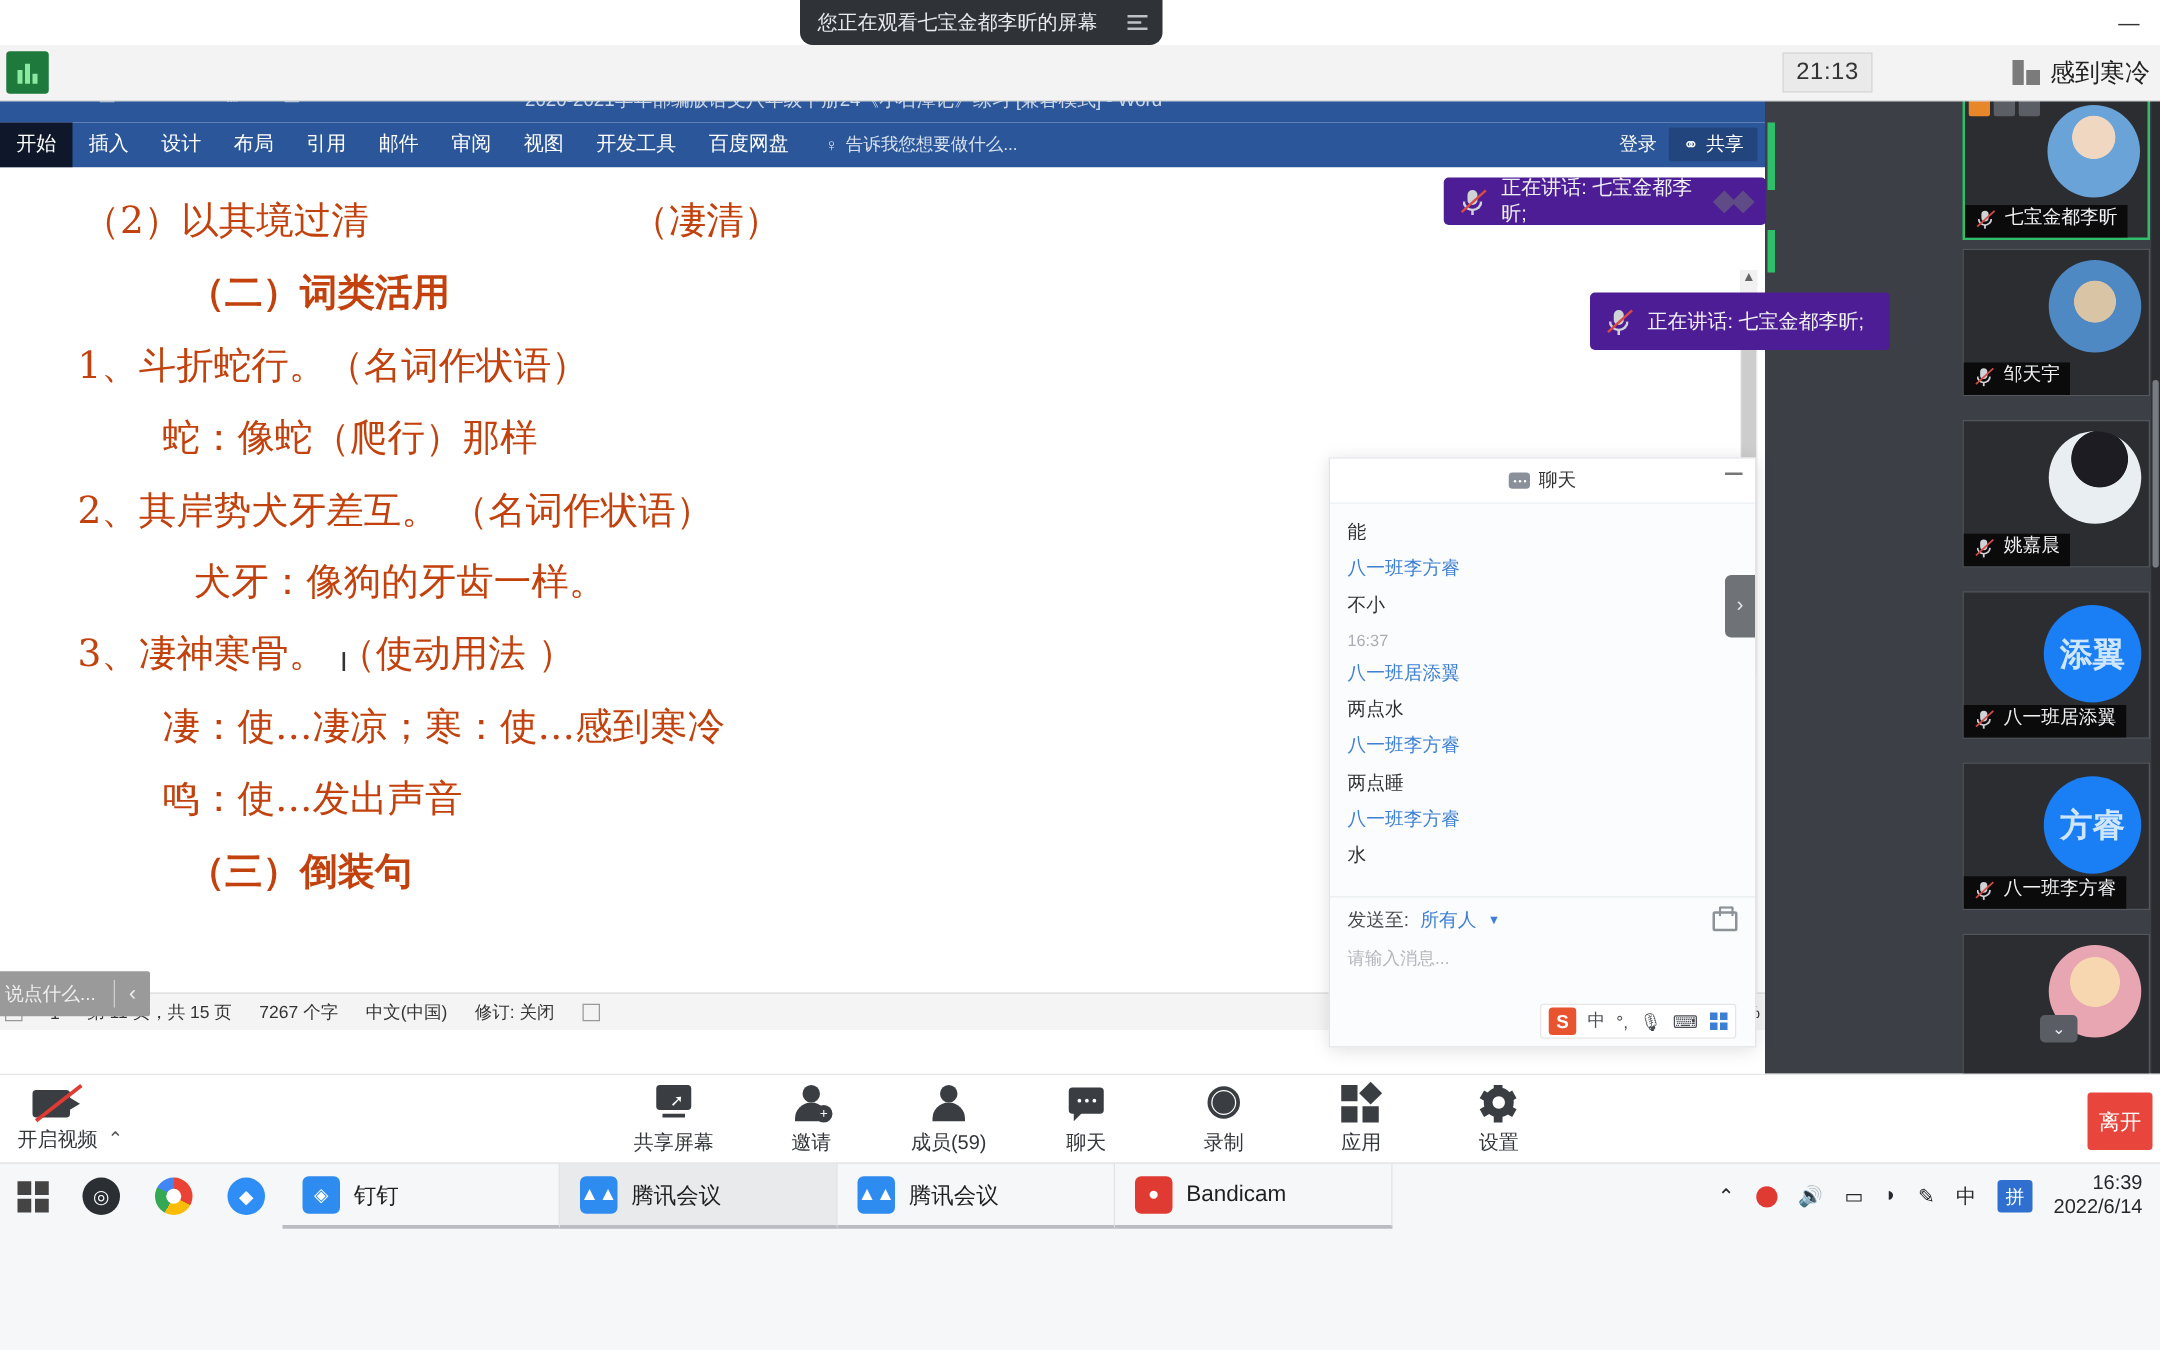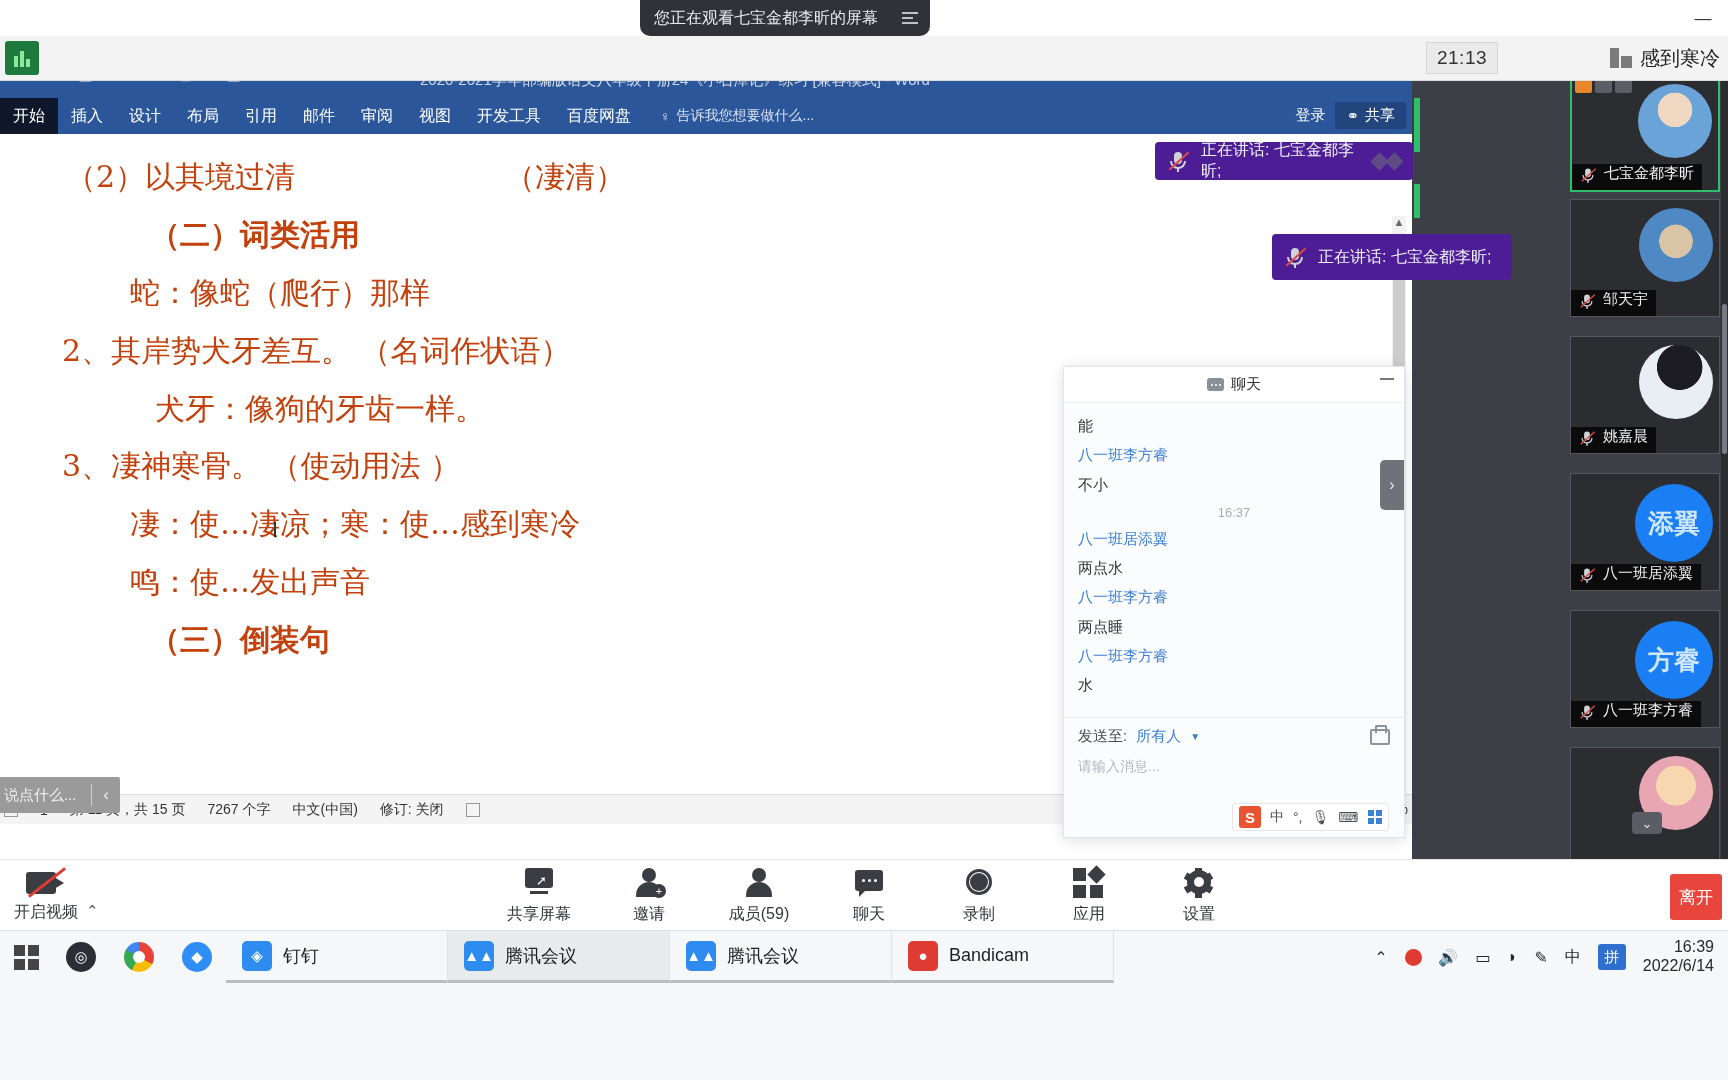--- a/index.html
+++ b/index.html
@@ -160,21 +160,21 @@
   .chat-head .bubble-ico {
     position:relative; width:17px; height:13px; background:#8a9099;
     border-radius:3px; margin-right:7px; display:flex; align-items:center;
     justify-content:center; gap:2px;
   }
   .chat-head .bubble-ico i { width:2px; height:2px; background:#fff; border-radius:50%; }
   .chat-head .minimize { position:absolute; right:10px; top:11px; width:14px; height:2px; background:#777; }
   .chat-body { flex:1; overflow:hidden; padding:8px 14px 0 14px; position:relative; }
   .msg-name { color:#3c7fd4; font-size:15px; line-height:1.95; }
   .msg-text { color:#2d2f33; font-size:15px; line-height:1.95; }
-  .msg-time { color:#a9adb3; font-size:13px; text-align:center; margin:6px 0 4px; }
+  .msg-time { color:#a9adb3; font-size:13px; margin:6px 0 4px; }
   .chat-foot { border-top:1px solid #e8ebee; padding:9px 14px 0 14px; height:120px; position:relative; }
   .send-to { font-size:15px; color:#4a4d52; display:flex; align-items:center; gap:9px; }
   .send-to .who { color:#3c7fd4; }
   .send-to .caret { color:#3c7fd4; font-size:10px; }
   .send-to .fileico { margin-left:auto; width:20px; height:16px; border:2px solid #8d9299;
     border-radius:2px; position:relative; }
   .send-to .fileico:after{ content:''; position:absolute; left:3px; top:-6px; width:8px;
     height:6px; border:2px solid #8d9299; border-bottom:0; border-radius:2px 2px 0 0;}
   .chat-input { margin-top:12px; font-size:14px; color:#b3b7bd; }
   .ime-bar {
@@ -378,20 +378,21 @@
           <span>⚭</span>
           <span>共享</span>
         </span>
       </div>
     </div>
 
     <div class="word-page">
       <div class="doc">
         <div class="doc-line ind1">（2）以其境过清　　　　　　　（凄清）</div>
         <div class="doc-line center">（二）词类活用</div>
+        <div class="doc-line num">1、斗折蛇行。（名词作状语）</div>
         <div class="doc-line ind2">蛇：像蛇（爬行）那样</div>
         <div class="doc-line num">2、其岸势犬牙差互。 （名词作状语）</div>
         <div class="doc-line ind3">犬牙：像狗的牙齿一样。</div>
         <div class="doc-line num">3、凄神寒骨。 （使动用法 ）</div>
         <div class="doc-line ind2">凄：使…凄凉；寒：使…感到寒冷</div>
         <div class="doc-line ind2">鸣：使…发出声音</div>
         <div class="doc-line center">（三）倒装句</div>
       </div>
       <div class="doc-cursor">I</div>
       <div class="doc-scroll">

